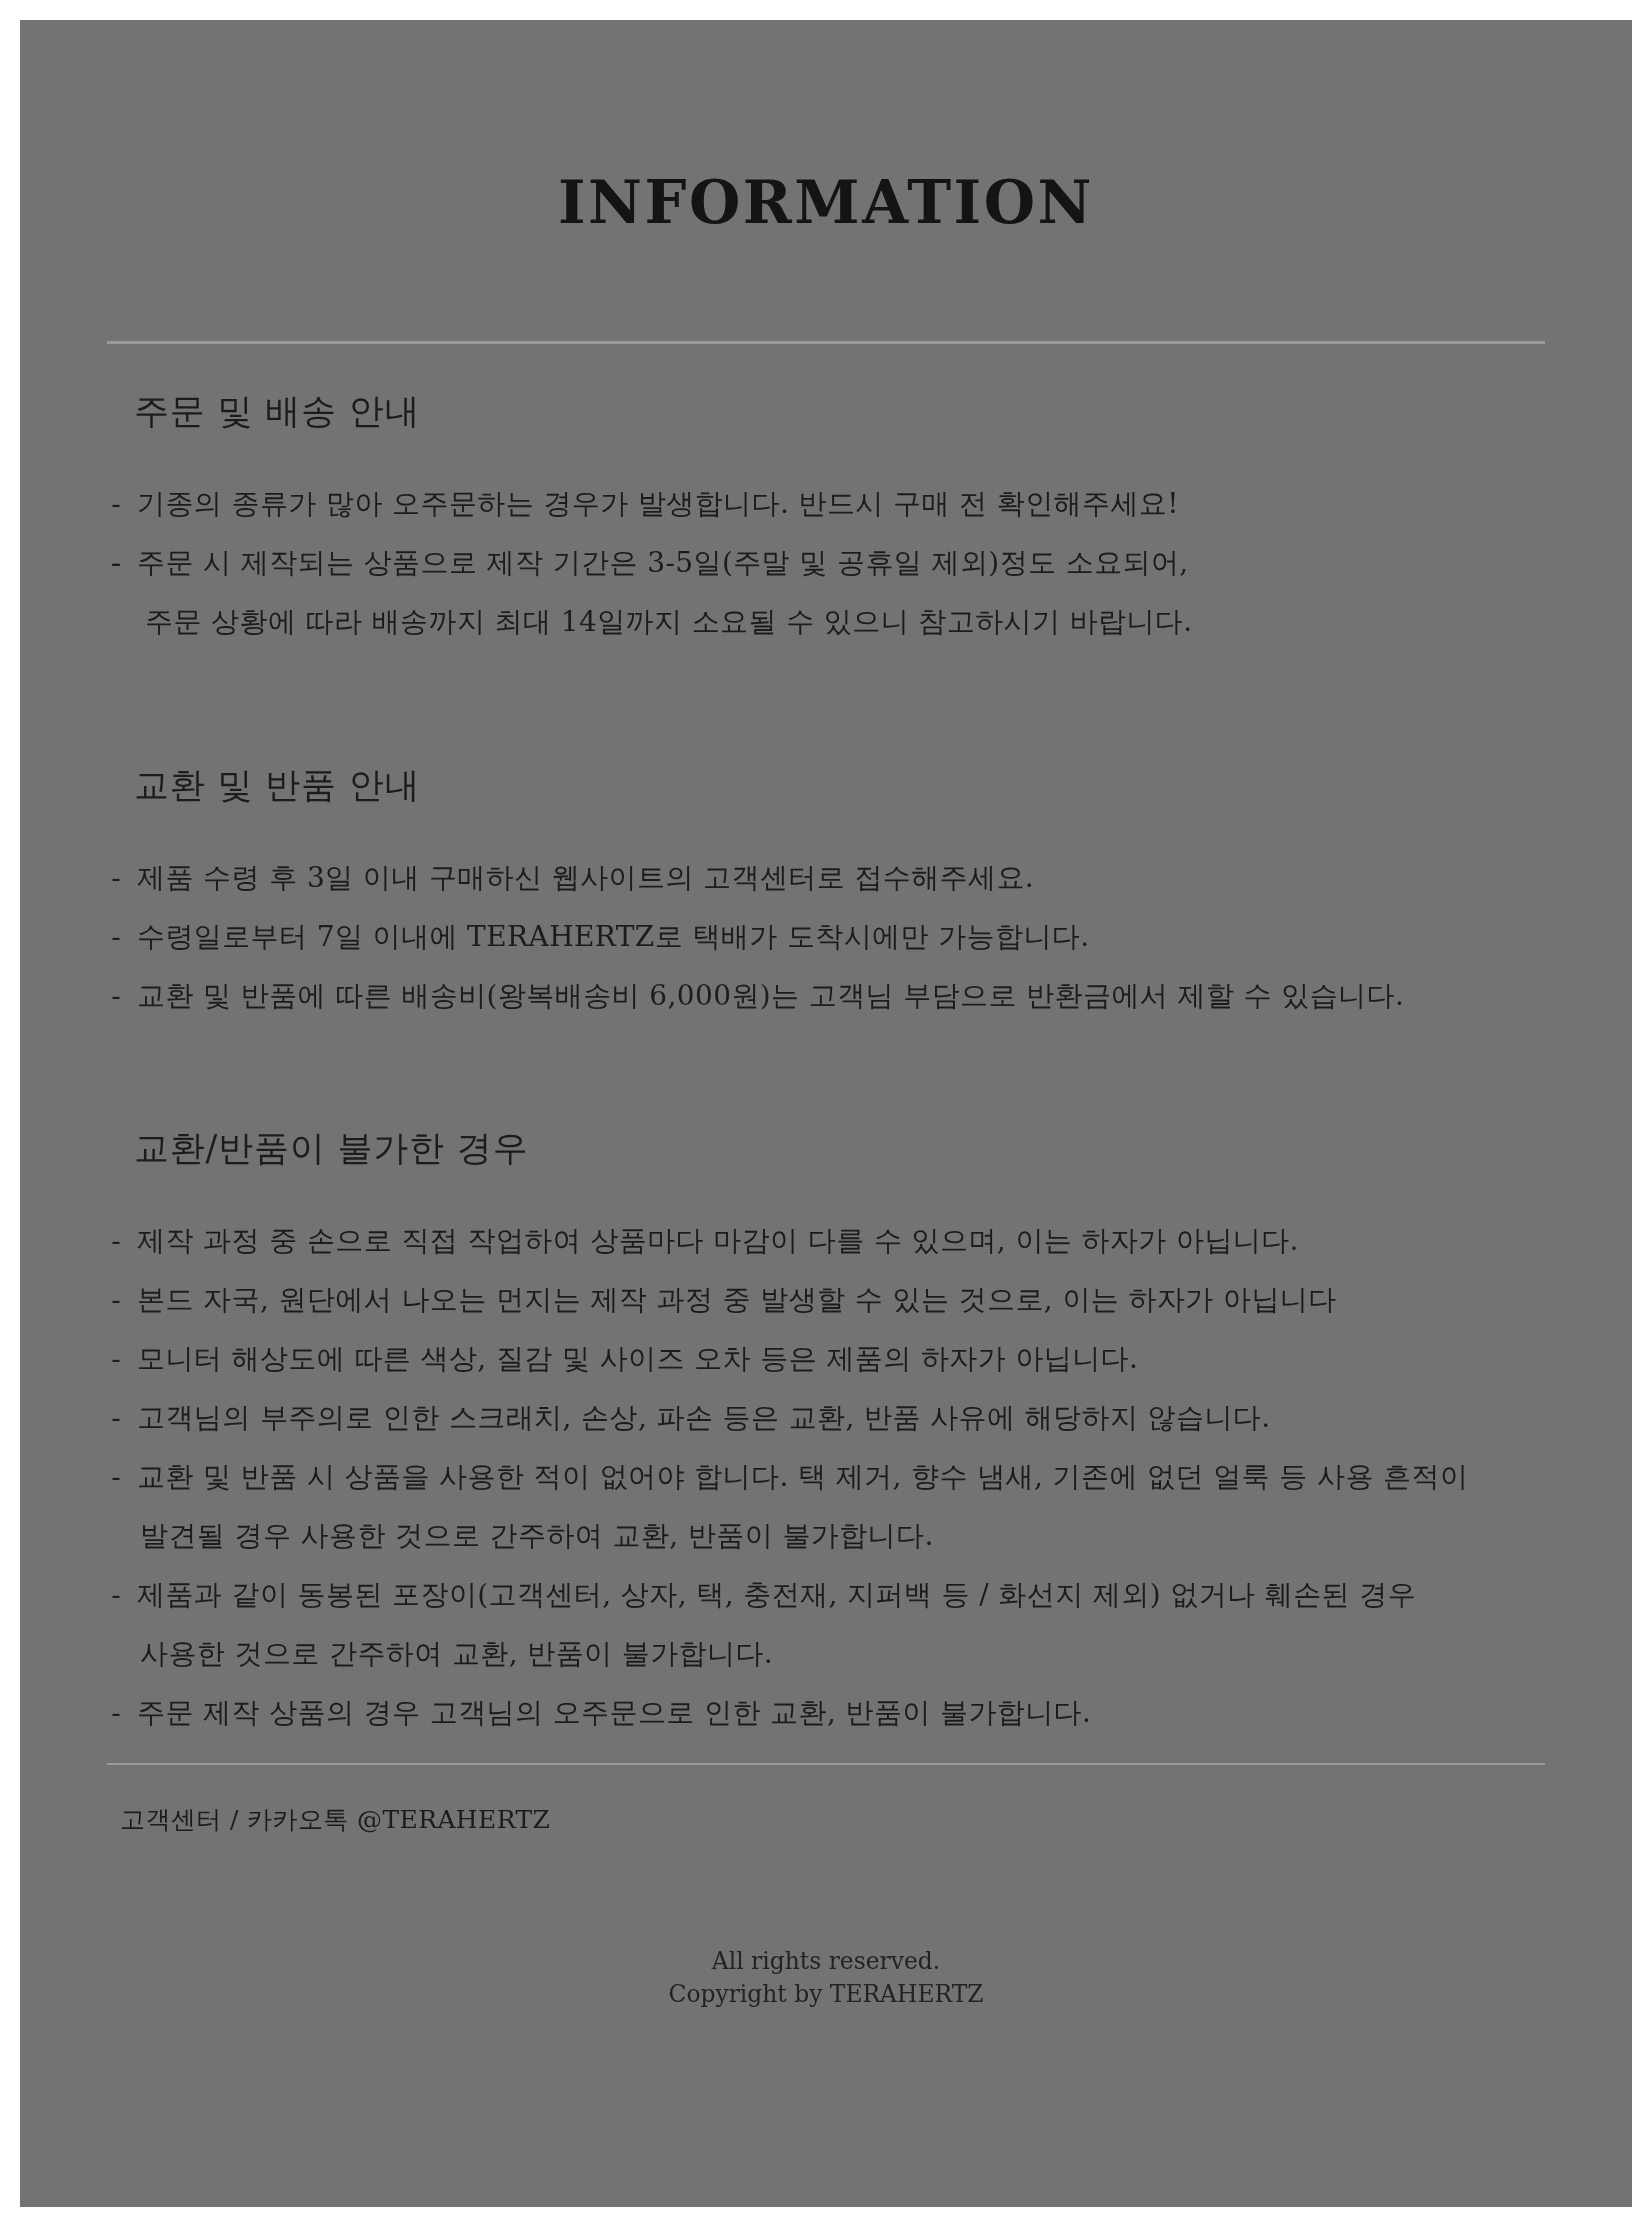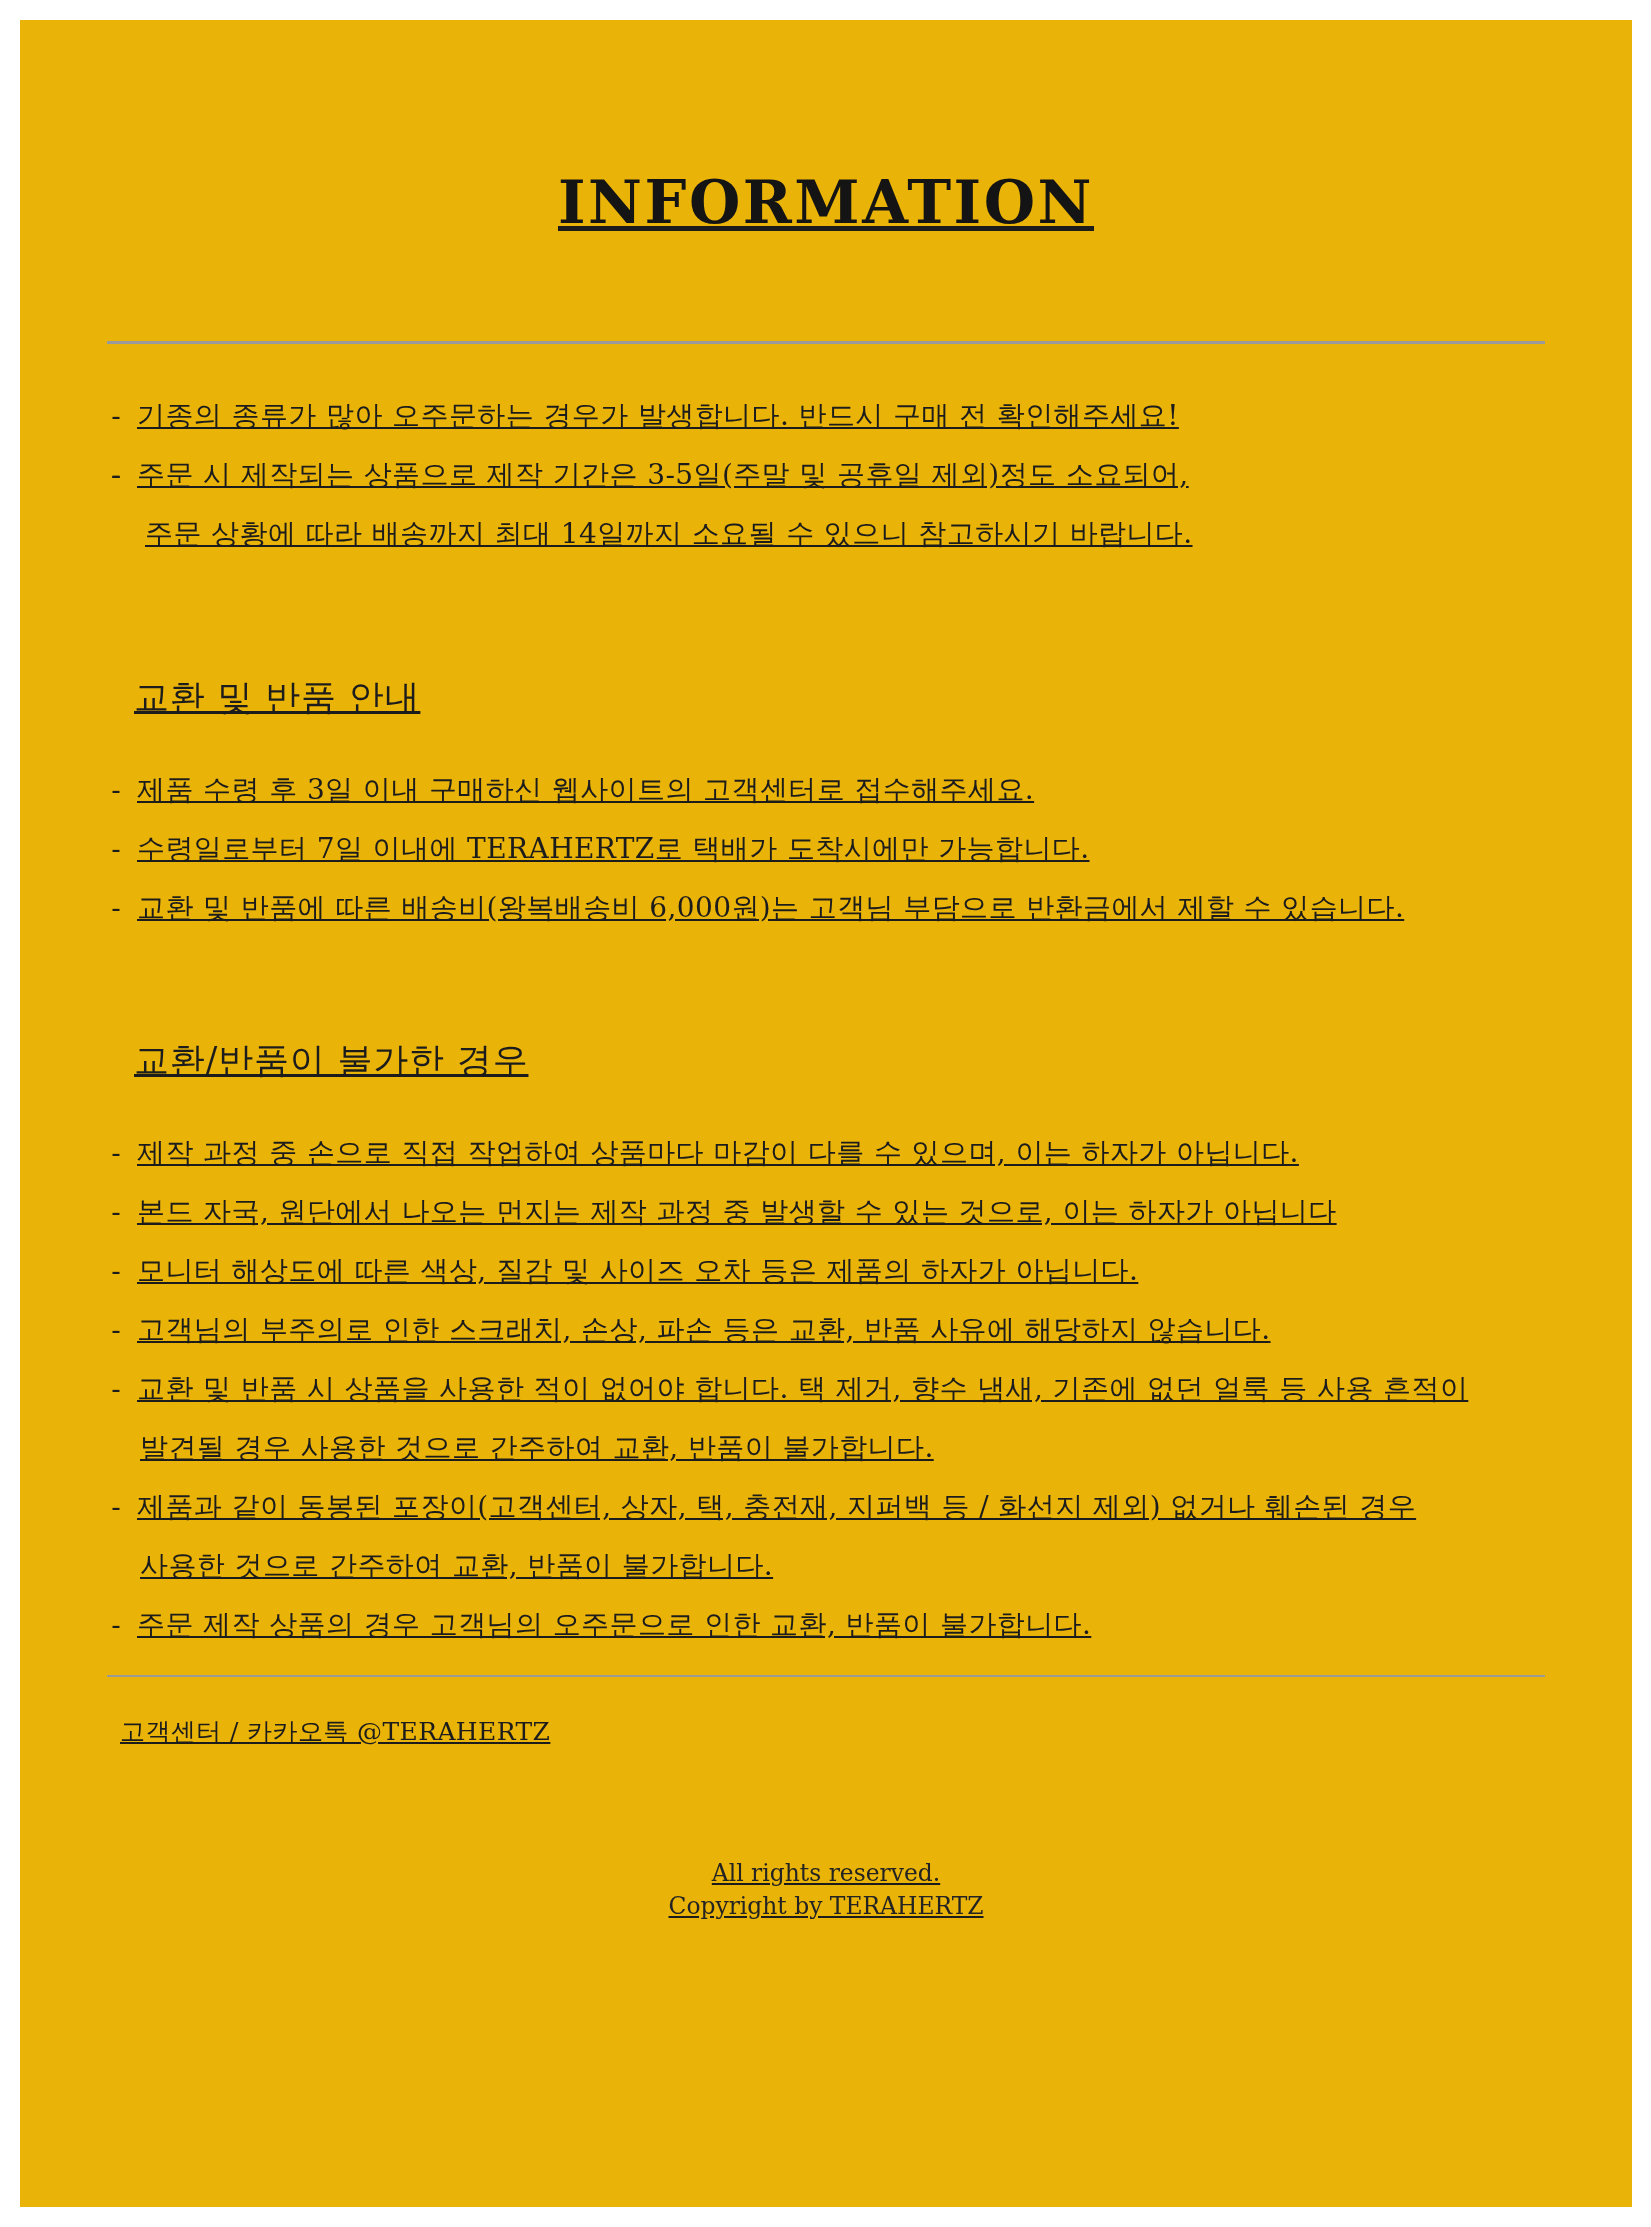--- a/index.html
+++ b/index.html
@@ -14,23 +14,22 @@
     font-family: "DejaVu Serif", "Liberation Serif", serif;
     color: #1c1c1c;
     -webkit-font-smoothing: antialiased;
   }
   .card {
     position: absolute;
     left: 20px;
     top: 20px;
     right: 20px;
     bottom: 20px;
-    background: #eab308;
+    background: #737373;
     overflow: hidden;
-    text-decoration: underline;
   }
   .content {
     padding: 0 87px;
   }
   .page-title {
     margin: 0;
     padding-top: 149px;
     text-align: center;
     font-size: 59px;
     line-height: 67px;
@@ -97,20 +96,21 @@
 </head>
 <body>
 
 <div class="card">
   <div class="content">
 
     <h1 class="page-title">INFORMATION</h1>
 
     <hr class="divider">
 
+    <h2 class="section-heading">주문 및 배송 안내</h2>
     <ul class="policy-list">
       <li><span class="dash">-</span><span>기종의 종류가 많아 오주문하는 경우가 발생합니다. 반드시 구매 전 확인해주세요!</span></li>
       <li><span class="dash">-</span></li>
       <li><span class="dash">-</span></li>
       <li><span class="dash">-</span><span>주문 시 제작되는 상품으로 제작 기간은 3-5일(주말 및 공휴일 제외)정도 소요되어,</span></li>
       <li class="cont"><span>주문 상황에 따라 배송까지 최대 14일까지 소요될 수 있으니 참고하시기 바랍니다.</span></li>
     </ul>
 
     <h2 class="section-heading h2gap">교환 및 반품 안내</h2>
     <ul class="policy-list">

